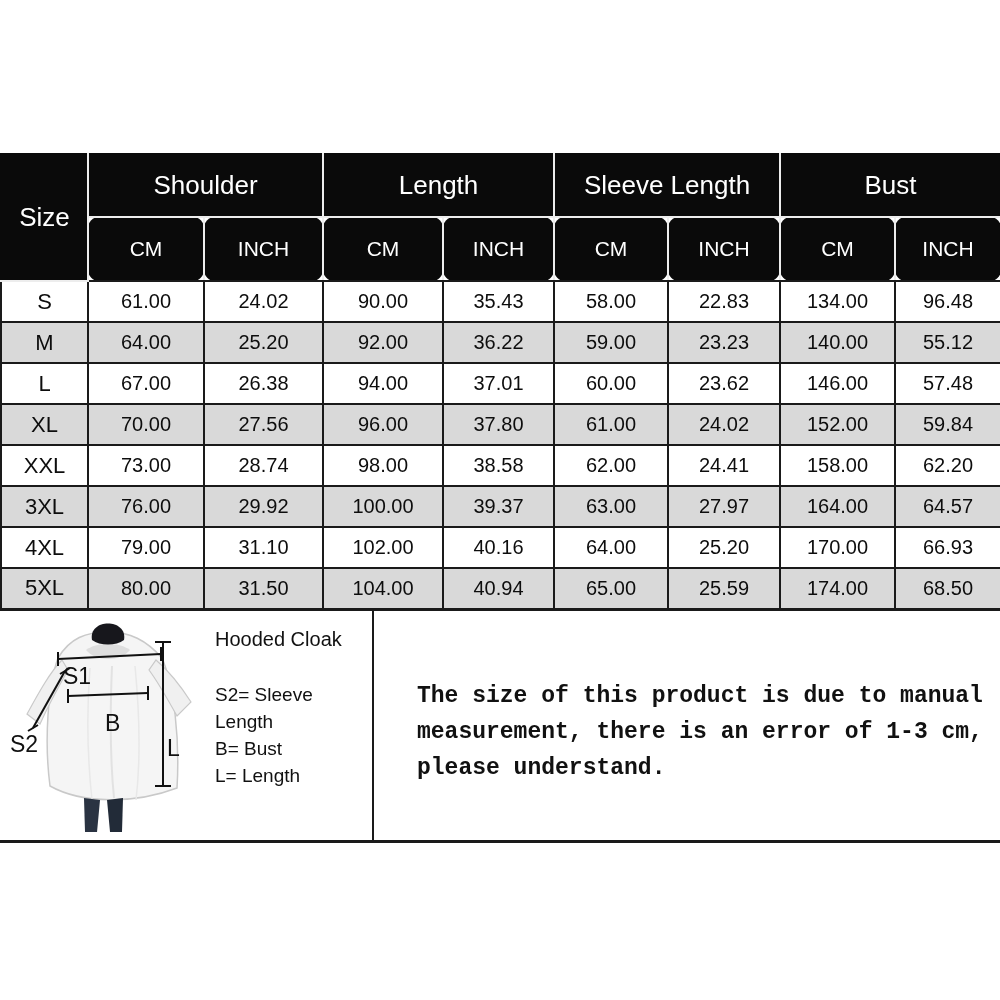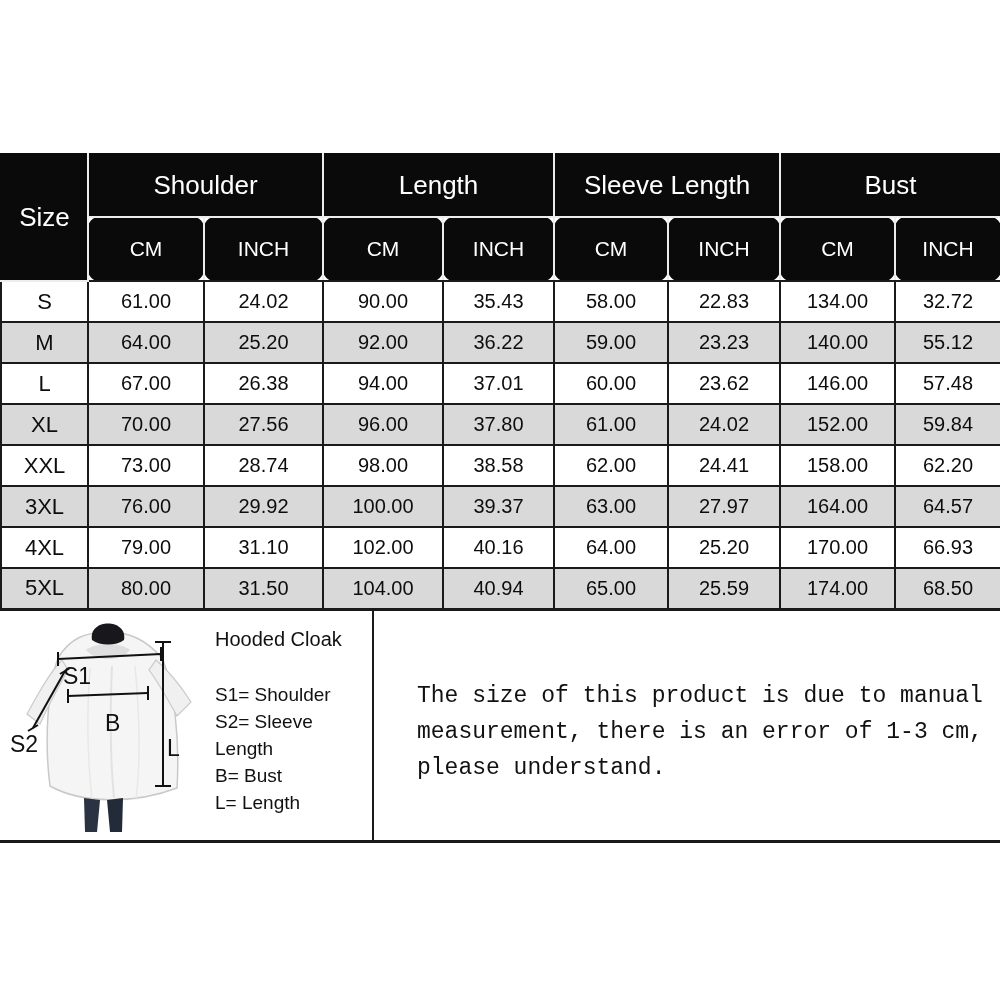--- a/index.html
+++ b/index.html
@@ -27,21 +27,21 @@
 
   
   .bottom-section{position:absolute;top:608px;left:0;width:1000px;height:232px;
         border-bottom:3px solid #1a1a1a;display:flex;}
   .bottom-left{width:372px;position:relative;border-right:2px solid #1a1a1a;flex:none;}
   .bottom-right{flex:1;position:relative;}
   .cloak-svg{position:absolute;left:0;top:0;}
   .legend-title{position:absolute;left:215px;top:20px;font-size:20px;color:#111;}
   .legend-items{position:absolute;left:215px;top:73px;font-size:19px;line-height:27px;color:#111;}
   .note-text{position:absolute;left:43px;top:70px;font-family:"Liberation Mono",monospace;
-        font-size:23px;line-height:36px;color:#111;white-space:nowrap;}
+        font-size:23px;line-height:36px;color:#111;white-space:nowrap;font-weight:bold;}
 </style>
 </head>
 <body>
 
 <div class="page">
 
   <table class="size-table">
     <colgroup>
       <col style="width:87px">
         <col style="width:116px">
@@ -75,21 +75,21 @@
     <tbody>
         <tr>
           <td class="size-col">S</td>
           <td>61.00</td>
           <td>24.02</td>
           <td>90.00</td>
           <td>35.43</td>
           <td>58.00</td>
           <td>22.83</td>
           <td>134.00</td>
-          <td>32.72</td>
+          <td>96.48</td>
         </tr>
         <tr>
           <td class="size-col">M</td>
           <td>64.00</td>
           <td>25.20</td>
           <td>92.00</td>
           <td>36.22</td>
           <td>59.00</td>
           <td>23.23</td>
           <td>140.00</td>
@@ -204,21 +204,20 @@
         <g fill="#111" font-family="Liberation Sans, sans-serif" font-size="23">
           <text x="63" y="76">S1</text>
           <text x="10" y="144">S2</text>
           <text x="105" y="123">B</text>
           <text x="167" y="148">L</text>
         </g>
       </svg>
 
       <div class="legend-title">Hooded Cloak</div>
       <div class="legend-items">
-          <div>S1= Shoulder</div>
           <div>S2= Sleeve Length</div>
           <div>B= Bust</div>
           <div>L= Length</div>
         </div>
     </div>
 
     <div class="bottom-right">
       <div class="note-text">
           <div>The size of this product is due to manual</div>
           <div>measurement, there is an error of 1-3 cm,</div>

